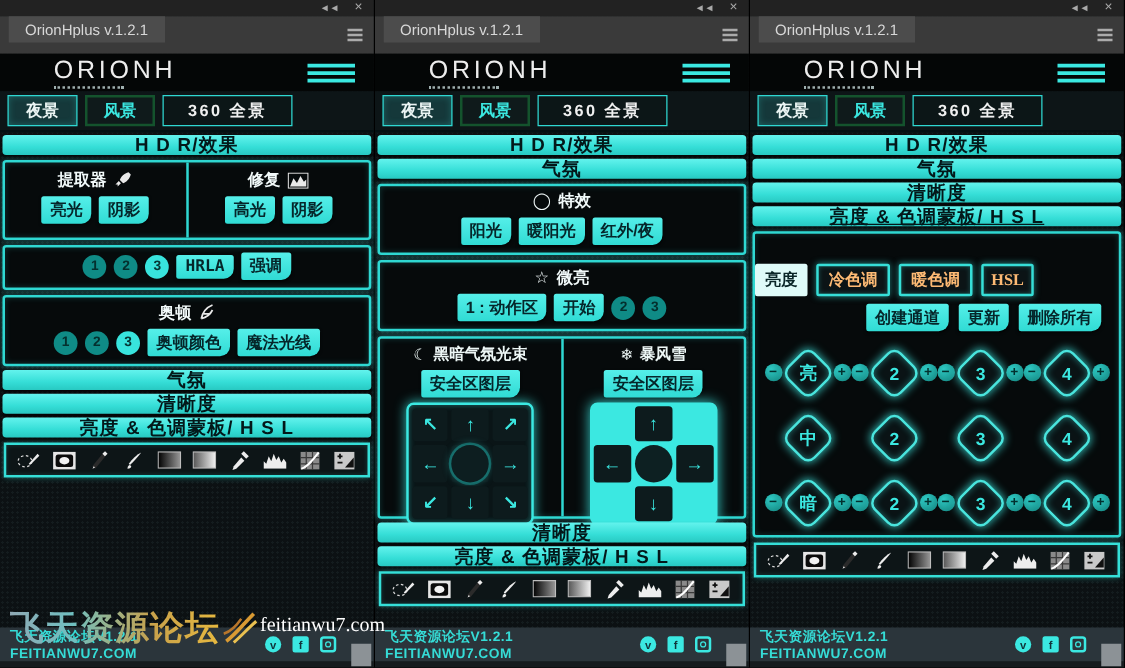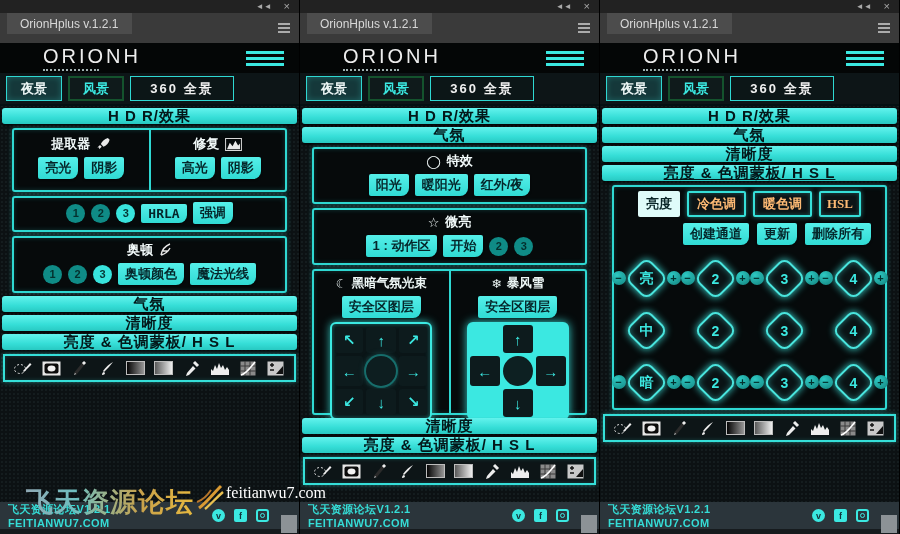--- a/index.html
+++ b/index.html
@@ -38,21 +38,21 @@
   
   .bar{margin:3px 2px 0;height:16px;flex:none;border-radius:3px;
        background:linear-gradient(180deg,#63F3ED,#35DED7 60%,#28C9C2);
        display:flex;align-items:center;justify-content:center;color:#03181A;
        font-size:15px;font-weight:bold;letter-spacing:1px;cursor:pointer;
        box-shadow:0 2px 3px rgba(0,0,0,.7)}
   .bar.first{margin-top:2px}
   .bar.underline span{text-decoration:underline}
 
   
-  .box{margin:4px 12px 0;border:2px solid #2FD8D2;border-radius:3px;background:#060A0B;flex:none;
+  .box{margin:4px 2px 0;border:2px solid #2FD8D2;border-radius:3px;background:#060A0B;flex:none;
        box-shadow:0 0 5px rgba(59,232,225,.35),inset 0 0 5px rgba(59,232,225,.20)}
   .split{display:flex}
   .split .col{flex:1;padding:2px 0 5px}
   .split .col + .col{border-left:2px solid #2FD8D2}
   .box-title{display:flex;align-items:center;justify-content:center;gap:6px;color:#F2FAFA;font-weight:bold;font-size:13px;padding-top:3px}
   .box-title .glyph{color:#F2FAFA;font-size:13px;font-weight:bold}
   .row-center{display:flex;justify-content:center;align-items:center;gap:6px;padding:4px 16px 6px}
 
   .btn{background:linear-gradient(180deg,#55EFE9,#30DBD4);color:#05262A;font-weight:bold;font-size:13px;
        padding:2px 7px;border-radius:2px;border-bottom-right-radius:8px;cursor:pointer;
@@ -71,21 +71,21 @@
   .pad .cell{display:flex;align-items:center;justify-content:center;font-weight:bold;cursor:pointer}
   .pad9{border:2px solid #3BE8E1;border-radius:6px;background:#0A1517;
         box-shadow:0 0 9px rgba(59,232,225,.8),inset 0 0 5px rgba(59,232,225,.4)}
   .pad9 .cell{background:#0D1B1D;border-radius:3px;color:#3BE8E1;font-size:15px}
   .pad5{background:#3BE8E1;border-radius:6px;box-shadow:0 0 10px rgba(59,232,225,.9)}
   .pad5 .cell.dark{background:#0D1B1D;border-radius:3px;color:#3BE8E1;font-size:15px}
   .c-circle{width:30px;height:30px;border-radius:50%;background:#0D1E20;box-shadow:0 0 0 2px rgba(26,150,145,.55),0 0 7px rgba(59,232,225,.5)}
   .c-circle.on-cyan{background:#0D2022;box-shadow:none}
 
   
-  .mask-tabs{display:flex;gap:7px;justify-content:center;align-items:center;padding:4px 0 3px}
+  .mask-tabs{display:flex;gap:7px;align-items:center;padding:24px 0 3px}
   .mtab{height:26px;padding:0 8px;display:flex;align-items:center;font-weight:bold;font-size:13px;border-radius:2px;cursor:pointer}
   .mtab.selected{background:#DFFBF9;color:#0A2628}
   .mtab.outline{background:#0C1416;color:#fdba74;border:2px solid #36DFD8;
                 box-shadow:0 0 5px rgba(59,232,225,.5),inset 0 0 4px rgba(59,232,225,.3)}
   .mtab.mono{font-family:Liberation Serif, serif;padding:0 6px}
   .mask-actions{display:flex;gap:8px;justify-content:flex-end;padding:3px 14px 7px}
   .dia-row{display:flex;align-items:center;justify-content:center;gap:2px;height:52px}
   .dgroup{display:flex;align-items:center}
   .dia{width:31px;height:31px;transform:rotate(45deg);border:2px solid #49E4DD;border-radius:8px;background:#0A1315;
        display:flex;align-items:center;justify-content:center;cursor:pointer;margin:0 6px;
@@ -111,21 +111,21 @@
   .social{margin-left:auto;display:flex;gap:9px;align-items:center;margin-right:22px}
   .soc{width:13px;height:13px;display:flex;align-items:center;justify-content:center;cursor:pointer;
        font-weight:bold;font-size:9px;color:#10333A}
   .soc.vimeo{background:#3BE8E1;border-radius:50%}
   .soc.fb{background:#3BE8E1;border-radius:2px}
   .soc.insta{border:2px solid #3BE8E1;border-radius:3px}
   .soc.insta i{width:5px;height:5px;border:1.5px solid #3BE8E1;border-radius:50%;display:block}
   .resize-sq{position:absolute;right:2px;bottom:-4px;width:16px;height:18px;background:#8C9296;cursor:nwse-resize}
 
   
-  .watermark{position:absolute;left:26px;bottom:14px;z-index:10;display:flex;align-items:flex-start;gap:1px;pointer-events:none}
+  .watermark{position:absolute;left:8px;bottom:14px;z-index:10;display:flex;align-items:center;gap:1px;pointer-events:none}
   .wm-title{font-size:27px;font-weight:bold;letter-spacing:1px;
             background:linear-gradient(90deg,#8FA9B4 0%,#6FBFC0 30%,#C9A24B 68%,#E7B93F 100%);
             -webkit-background-clip:text;background-clip:text;color:transparent}
   .wm-domain{color:#FFF;font-size:16px;font-family:"Liberation Serif","DejaVu Serif",serif;padding-bottom:2px}
 </style>
 </head>
 <body>
 
 <svg width="0" height="0" style="position:absolute">
   <defs>

